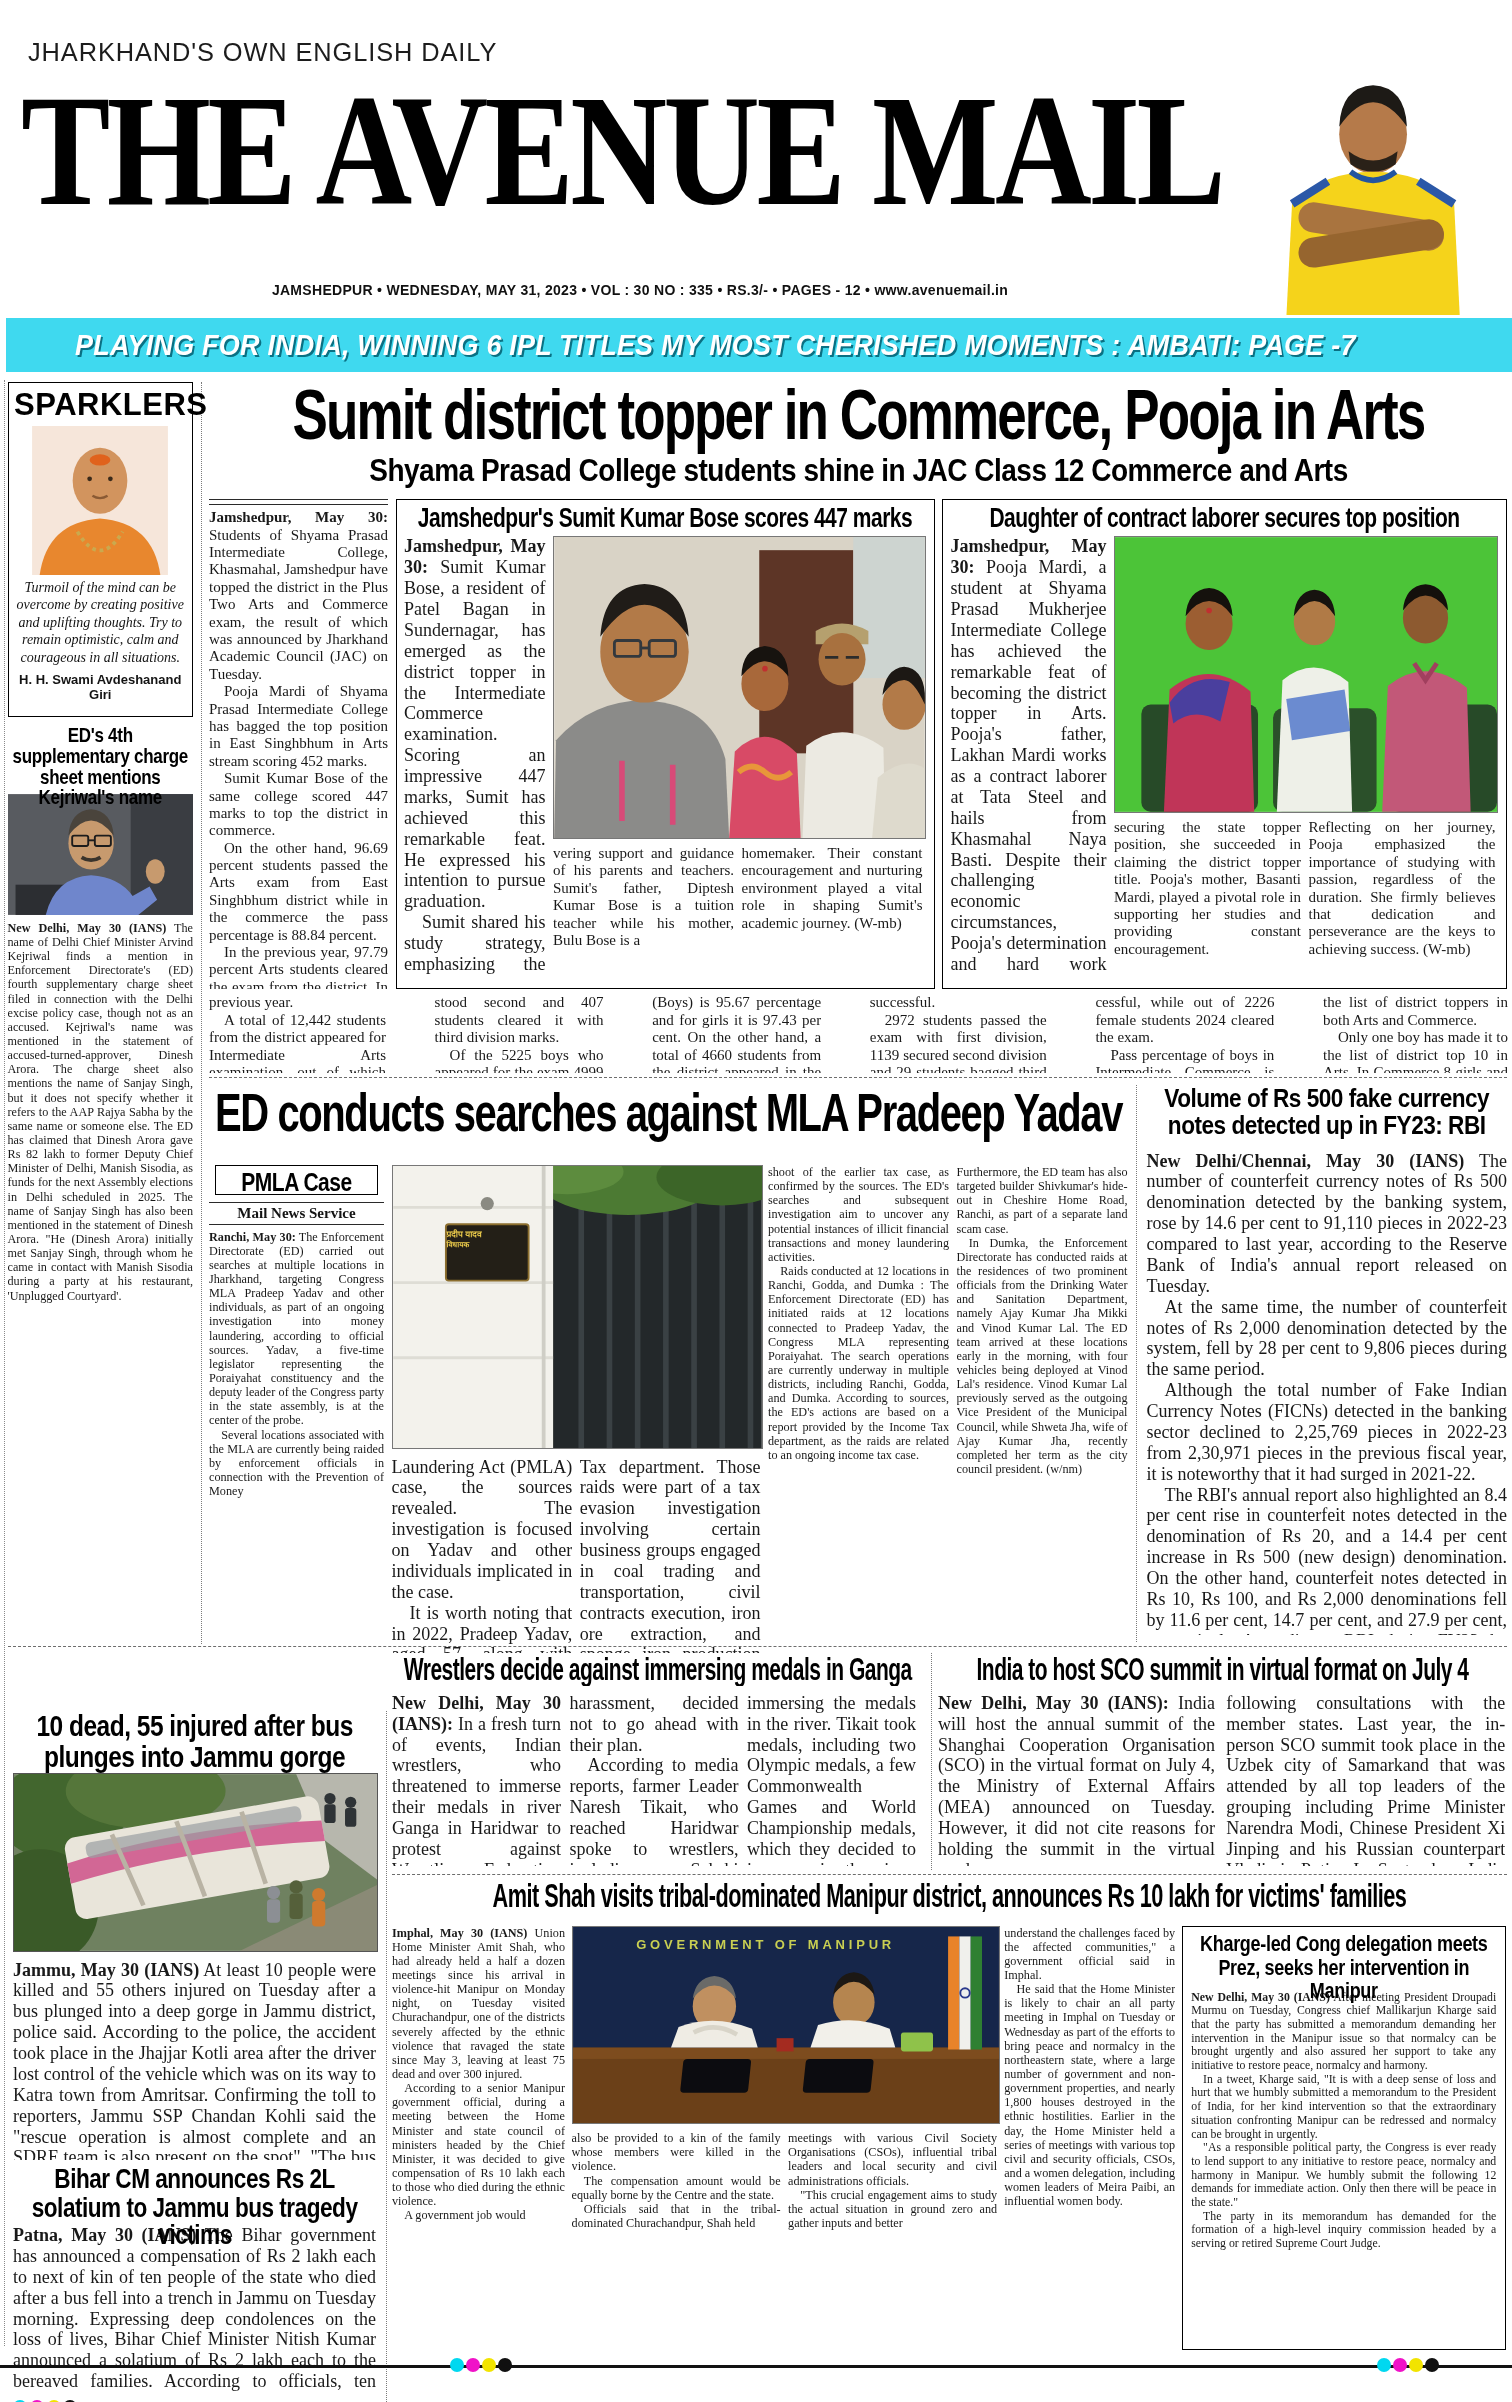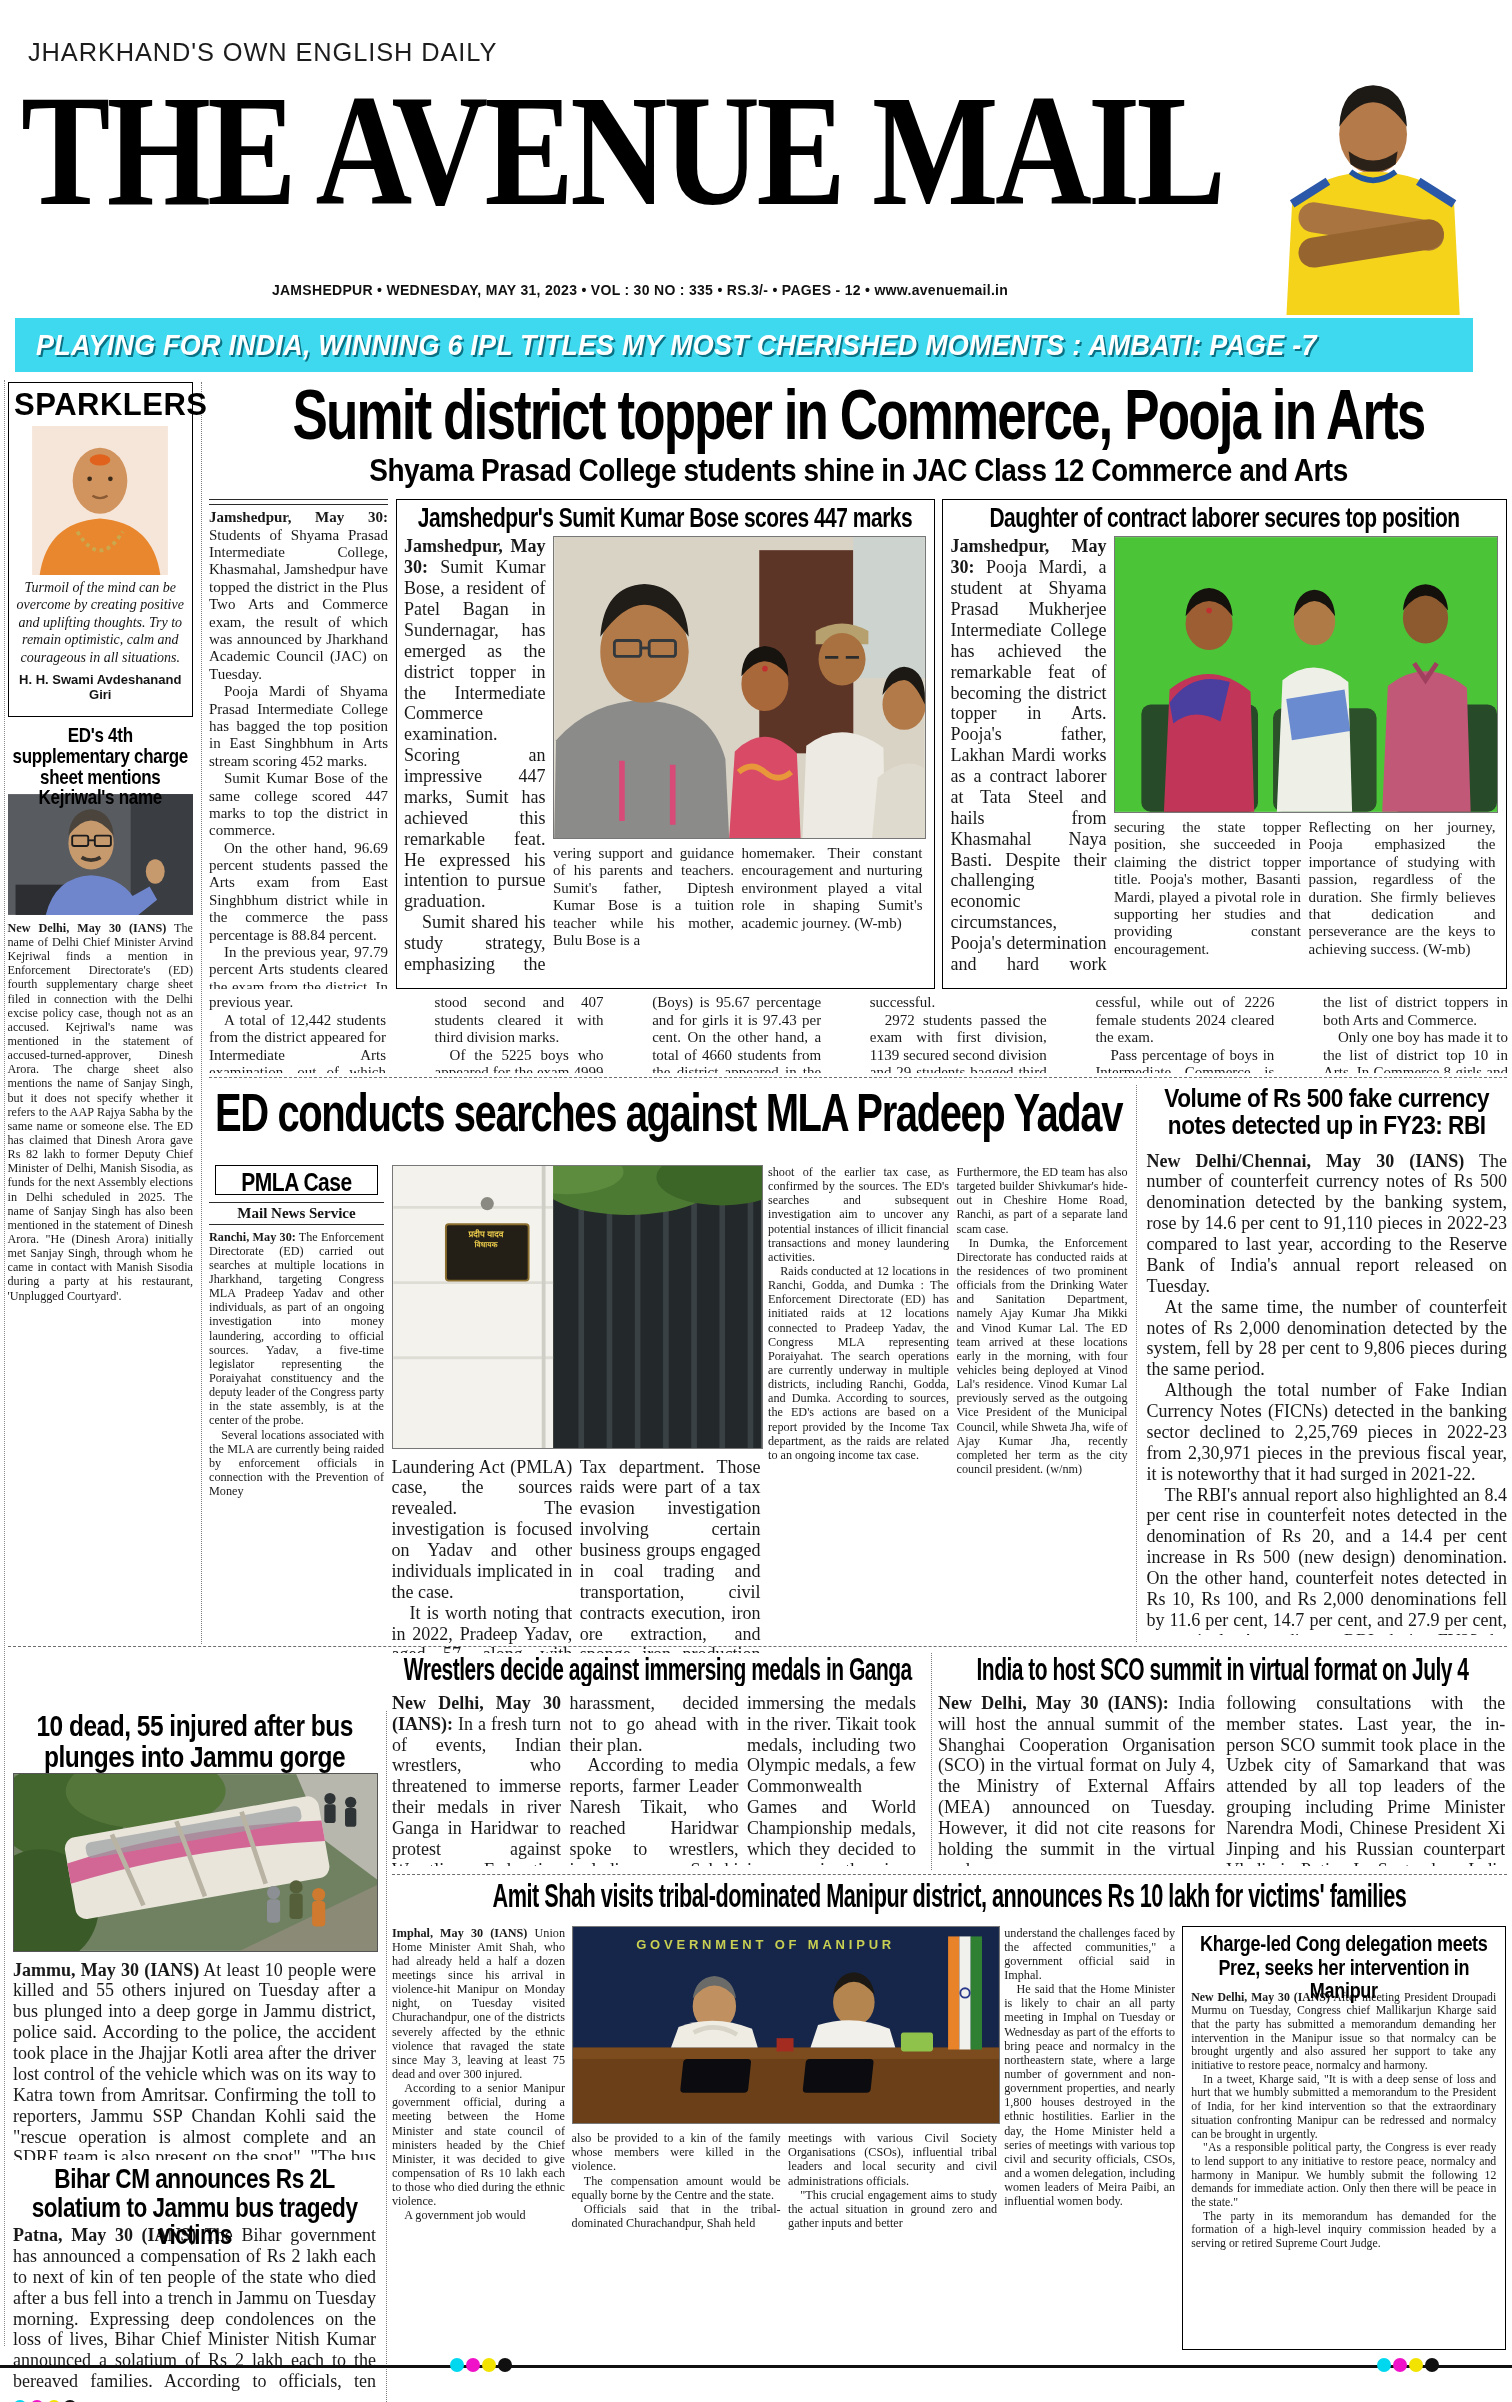--- a/index.html
+++ b/index.html
@@ -16,42 +16,42 @@
   .byline{font-weight:700;text-align:center;border-top:1.9px solid #2a2a2a;border-bottom:1.9px solid #2a2a2a;
           padding:1.9px 0;margin:0 0 4.7px;font-size:15px;}
   .col{overflow:hidden;}
   .abox{border:1.9px solid #000;box-sizing:border-box;background:#fff;}
   .vdash-r{border-right:1.9px dotted #7a7a7a;}
   .hdash{position:absolute;border-top:1.9px dashed #6d6d6d;height:0;}
   svg{display:block;}
   .photo-wrap{position:relative;}
   .photo-label{position:absolute;top:11.3px;left:0;right:38px;text-align:center;color:#c9cf52;
                font:700 13px "Liberation Sans",sans-serif;letter-spacing:3.8px;}
-  .plate-label{position:absolute;left:55px;top:64px;width:79px;text-align:center;color:#e8c84a;
+  .plate-label{position:absolute;left:55px;top:64px;width:79px;color:#e8c84a;
                font:700 8.5px "Liberation Sans",sans-serif;line-height:1.3;}
   .endrule{display:flex;align-items:center;gap:2.8px;margin-top:9.4px;}
   .endrule .line{flex:1;height:2.8px;background:#111;}
   .dot{width:14px;height:14px;border-radius:50%;display:inline-block;}
   .dot.c{background:#00d8f0;} .dot.m{background:#f012c8;} .dot.y{background:#f2e400;} .dot.k{background:#101010;}
   .regcluster{position:absolute;top:2358px;display:flex;gap:1.9px;z-index:5;}
 </style>
 </head>
 <body>
 
 <div class="page">
 
   <div style="position:absolute;left:0;top:0;width:1512px;height:380px;">
     <div class="sans" style="position:absolute;left:28px;top:38px;font-size:25.4px;font-weight:400;letter-spacing:0.9px;color:#1c1c1c;">JHARKHAND'S OWN ENGLISH DAILY</div>
     <div style="position:absolute;left:21px;top:60px;">
       <span style="display:inline-block;font-family:'Liberation Serif',serif;font-weight:700;font-size:141px;
                    letter-spacing:-3.8px;white-space:nowrap;transform:scale(0.95,1.12);transform-origin:top left;color:#000;">THE AVENUE MAIL</span>
     </div>
     <div class="sans" style="position:absolute;left:235px;top:282px;width:810px;text-align:center;font-size:14px;font-weight:700;letter-spacing:0.3px;color:#111;">JAMSHEDPUR  •  WEDNESDAY,  MAY 31, 2023  •  VOL : 30   NO : 335  •   RS.3/-  •  PAGES - 12 •  www.avenuemail.in</div>
 
-    <div style="position:absolute;left:15px;top:318px;width:1458px;height:54px;background:#3fd9ef;">
+    <div style="position:absolute;left:6px;top:318px;width:1458px;height:54px;background:#3fd9ef;padding-left:48px;">
       <span class="sans" style="display:inline-block;font-size:27px;font-style:italic;font-weight:700;color:#fff;
                    text-shadow:1.9px 1.9px 0 #0a7083;letter-spacing:0.2px;padding-left:21px;line-height:54px;
                    white-space:nowrap;transform:scaleY(1.08);transform-origin:left center;">PLAYING FOR INDIA, WINNING 6 IPL TITLES MY MOST CHERISHED MOMENTS : AMBATI: PAGE -7</span>
     </div>
 
     <svg width="273" height="243" viewBox="0 0 290 258" style="position:absolute;right:9.4px;top:72px;z-index:3;">
       <rect width="290" height="258" fill="#ffffff"></rect>
       <ellipse cx="152" cy="66" rx="36" ry="42" fill="#b57a4a"></ellipse>
       <path d="M116,58 Q118,16 152,14 Q186,16 188,58 Q170,32 152,32 Q134,32 116,58 Z" fill="#1d1a16"></path>
       <path d="M126,84 Q152,104 178,84 L176,98 Q152,114 128,98 Z" fill="#2a2118"></path>

